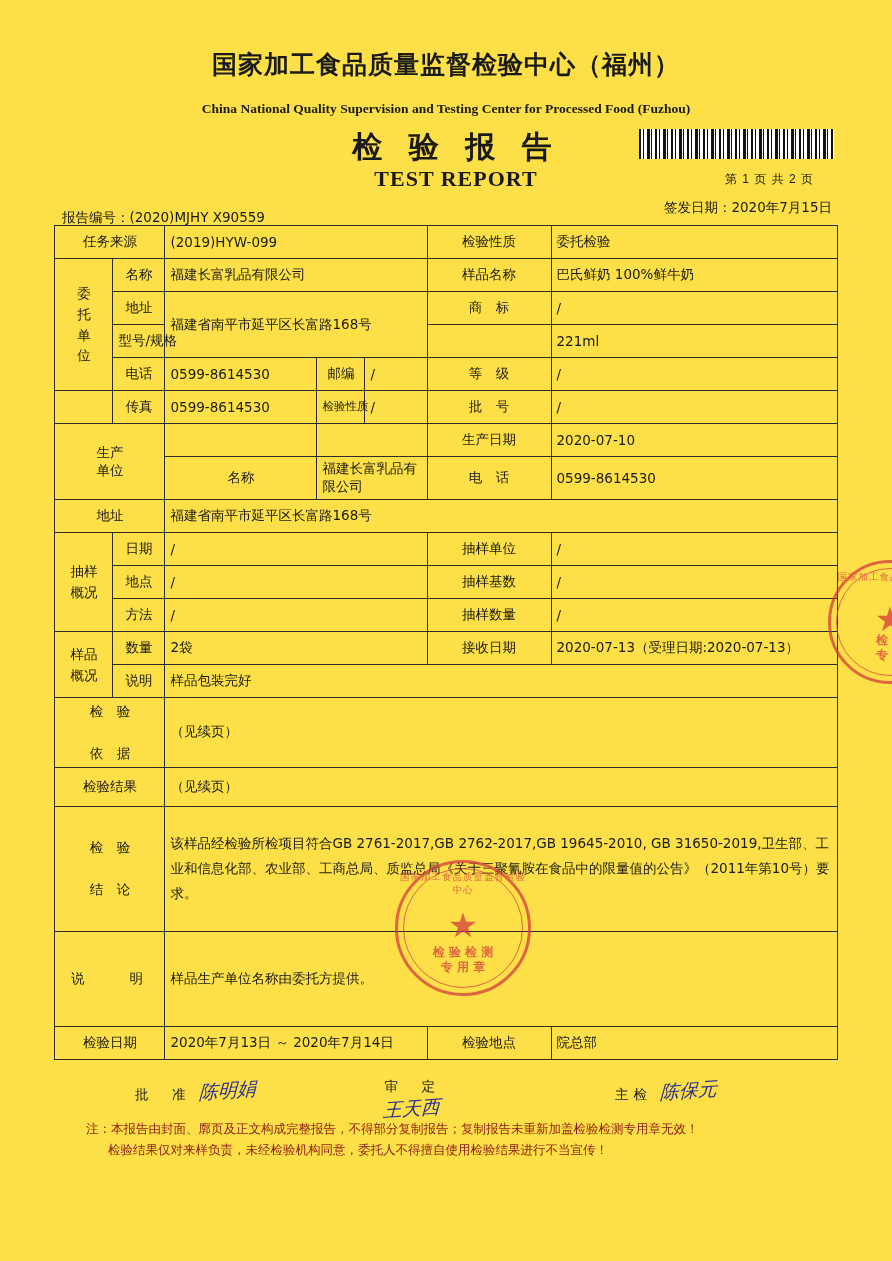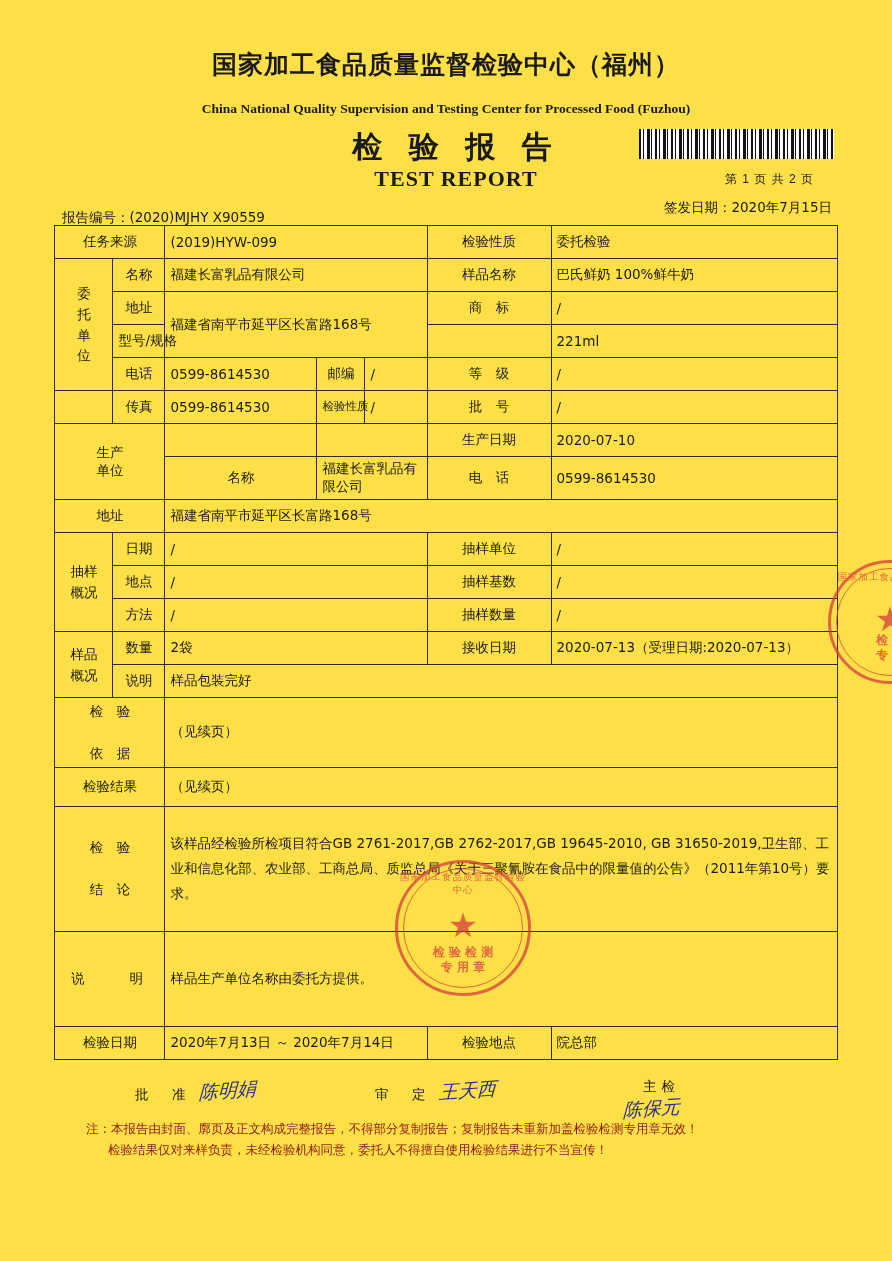--- a/index.html
+++ b/index.html
@@ -169,22 +169,22 @@
   .sig {
     font-family: "DejaVu Serif", serif;
     font-style: italic;
     font-size: 19px;
     color: #2c2f8f;
     margin-left: 8px;
     transform: rotate(-4deg) skewX(-6deg);
     white-space: nowrap;
   }
   .s1 { left: 80px; }
-  .s2 { left: 320px; }
-  .s3 { left: 560px; flex-direction: column; }
+  .s2 { left: 320px; flex-direction: column; }
+  .s3 { left: 560px; }
 
   
   .footnote {
     width: 800px;
     margin: 0 auto 0 auto;
     font-size: 12.5px;
     font-family: "DejaVu Sans", sans-serif;
     color: #8b1a1a;
     line-height: 1.7;
     padding-left: 40px;

